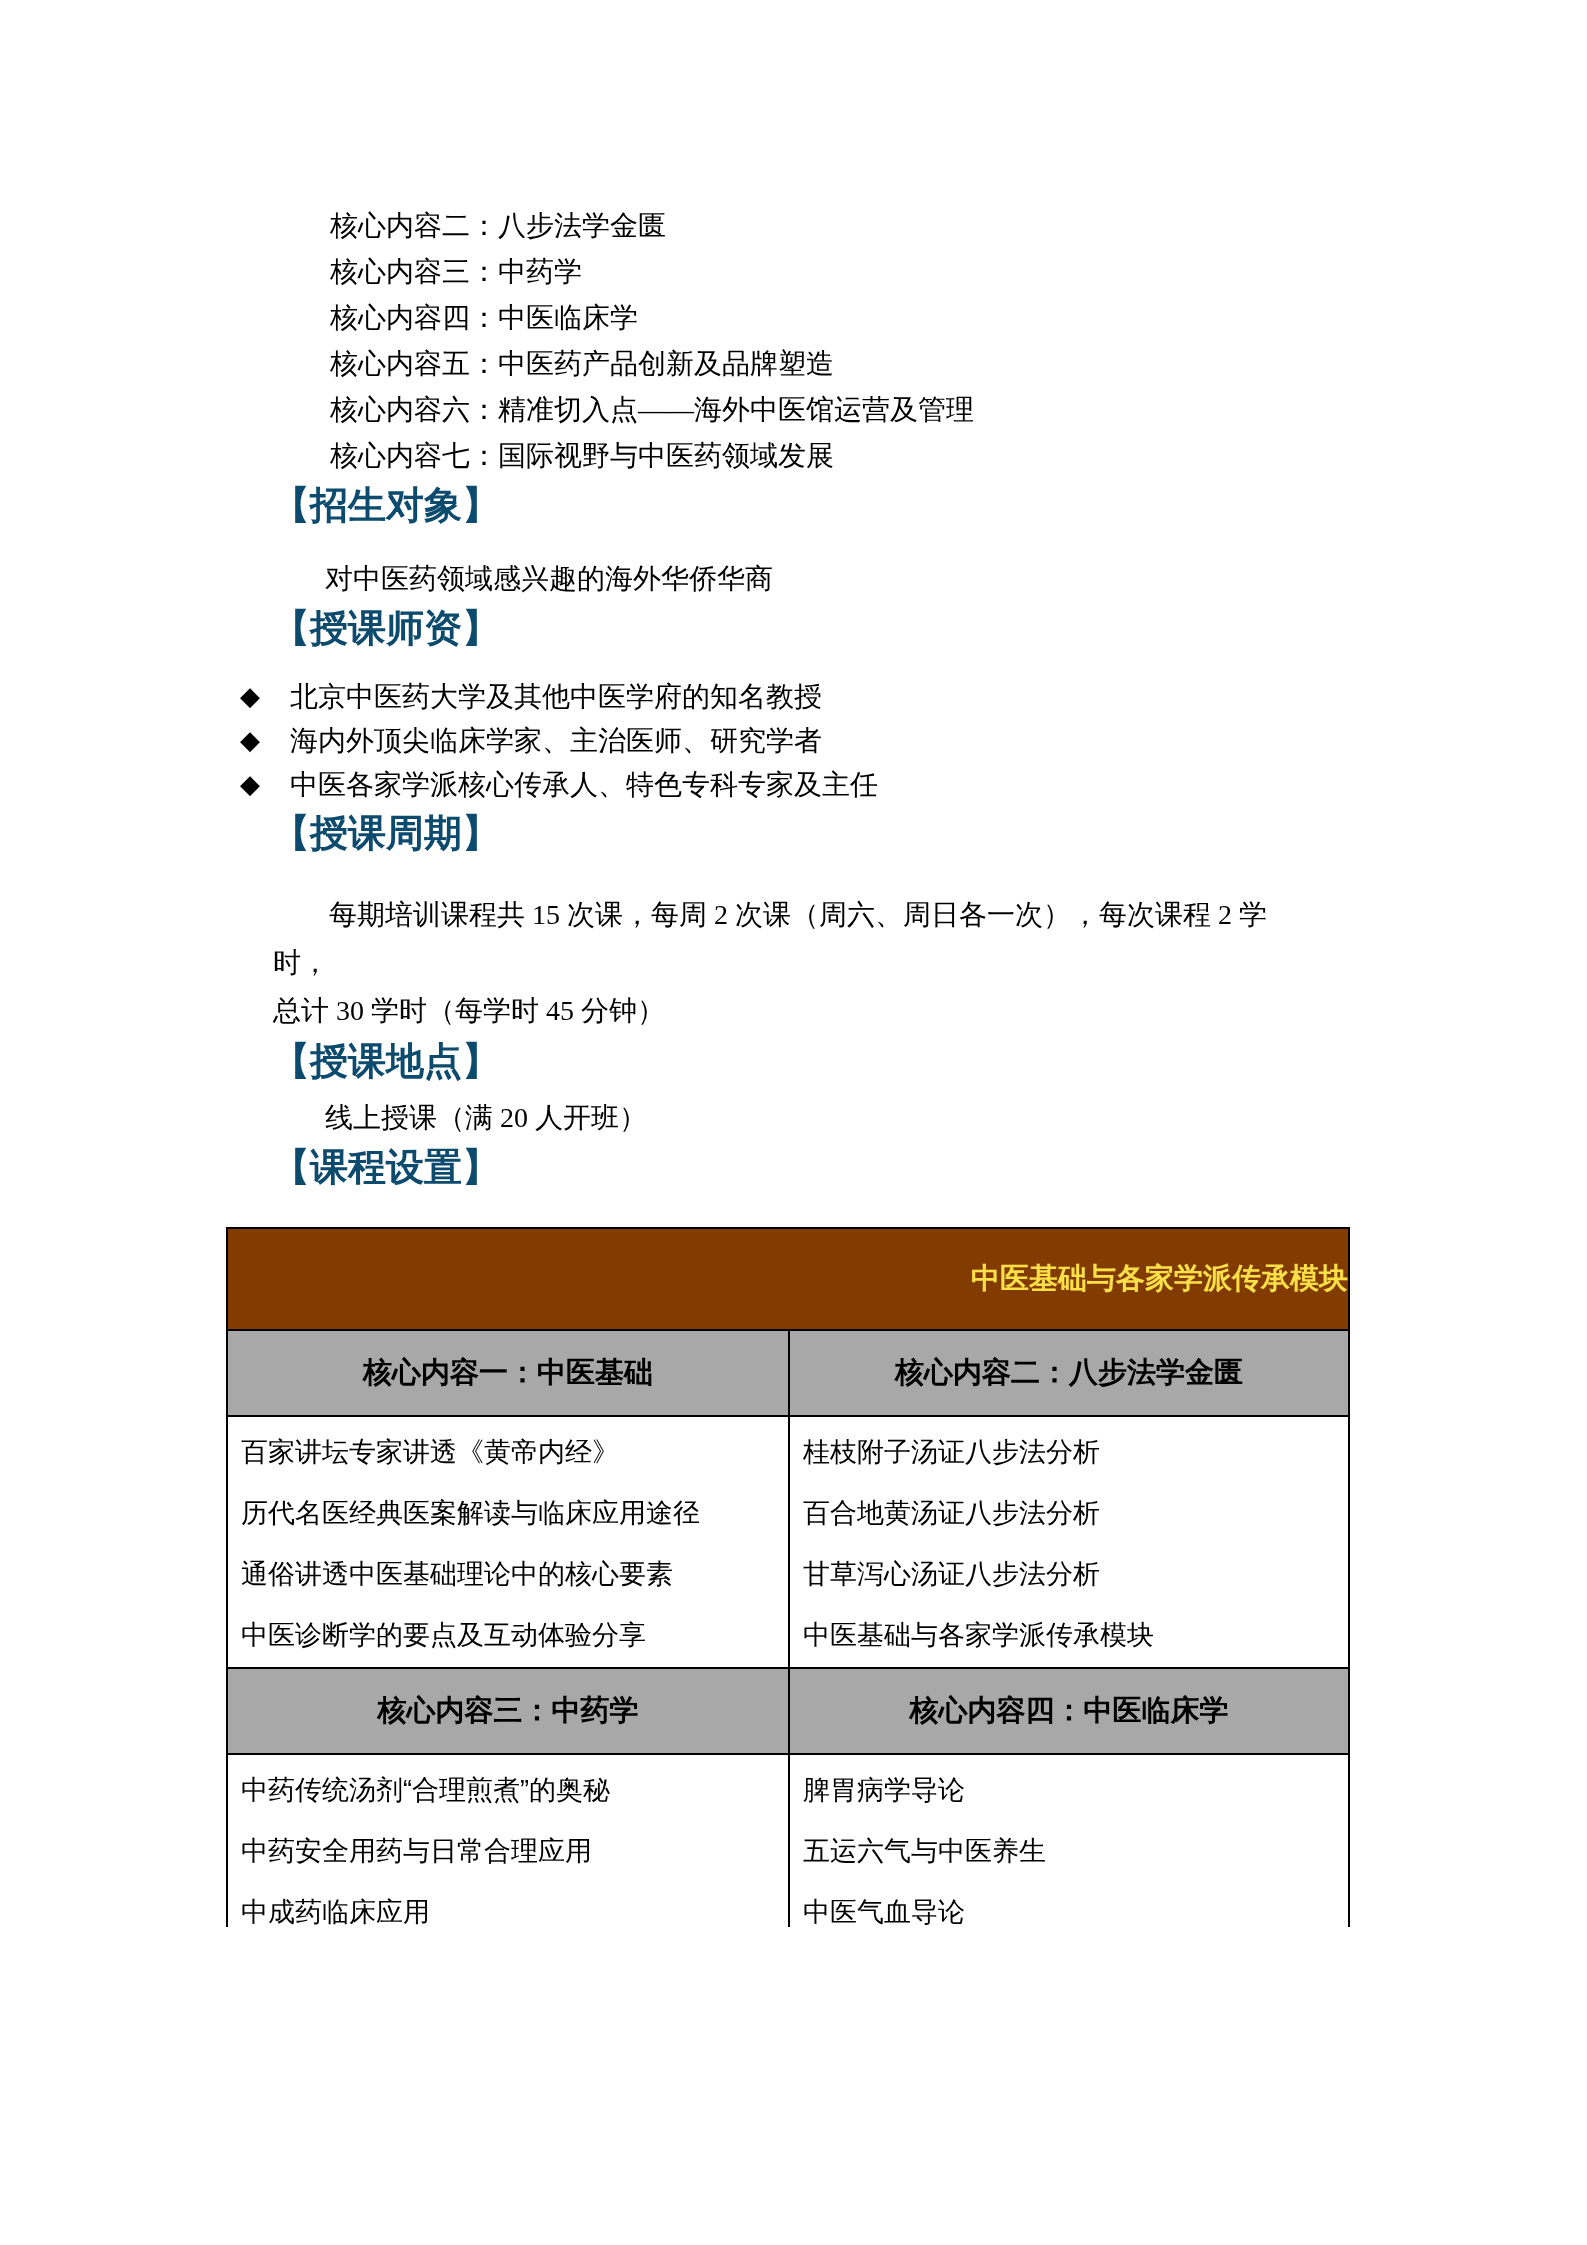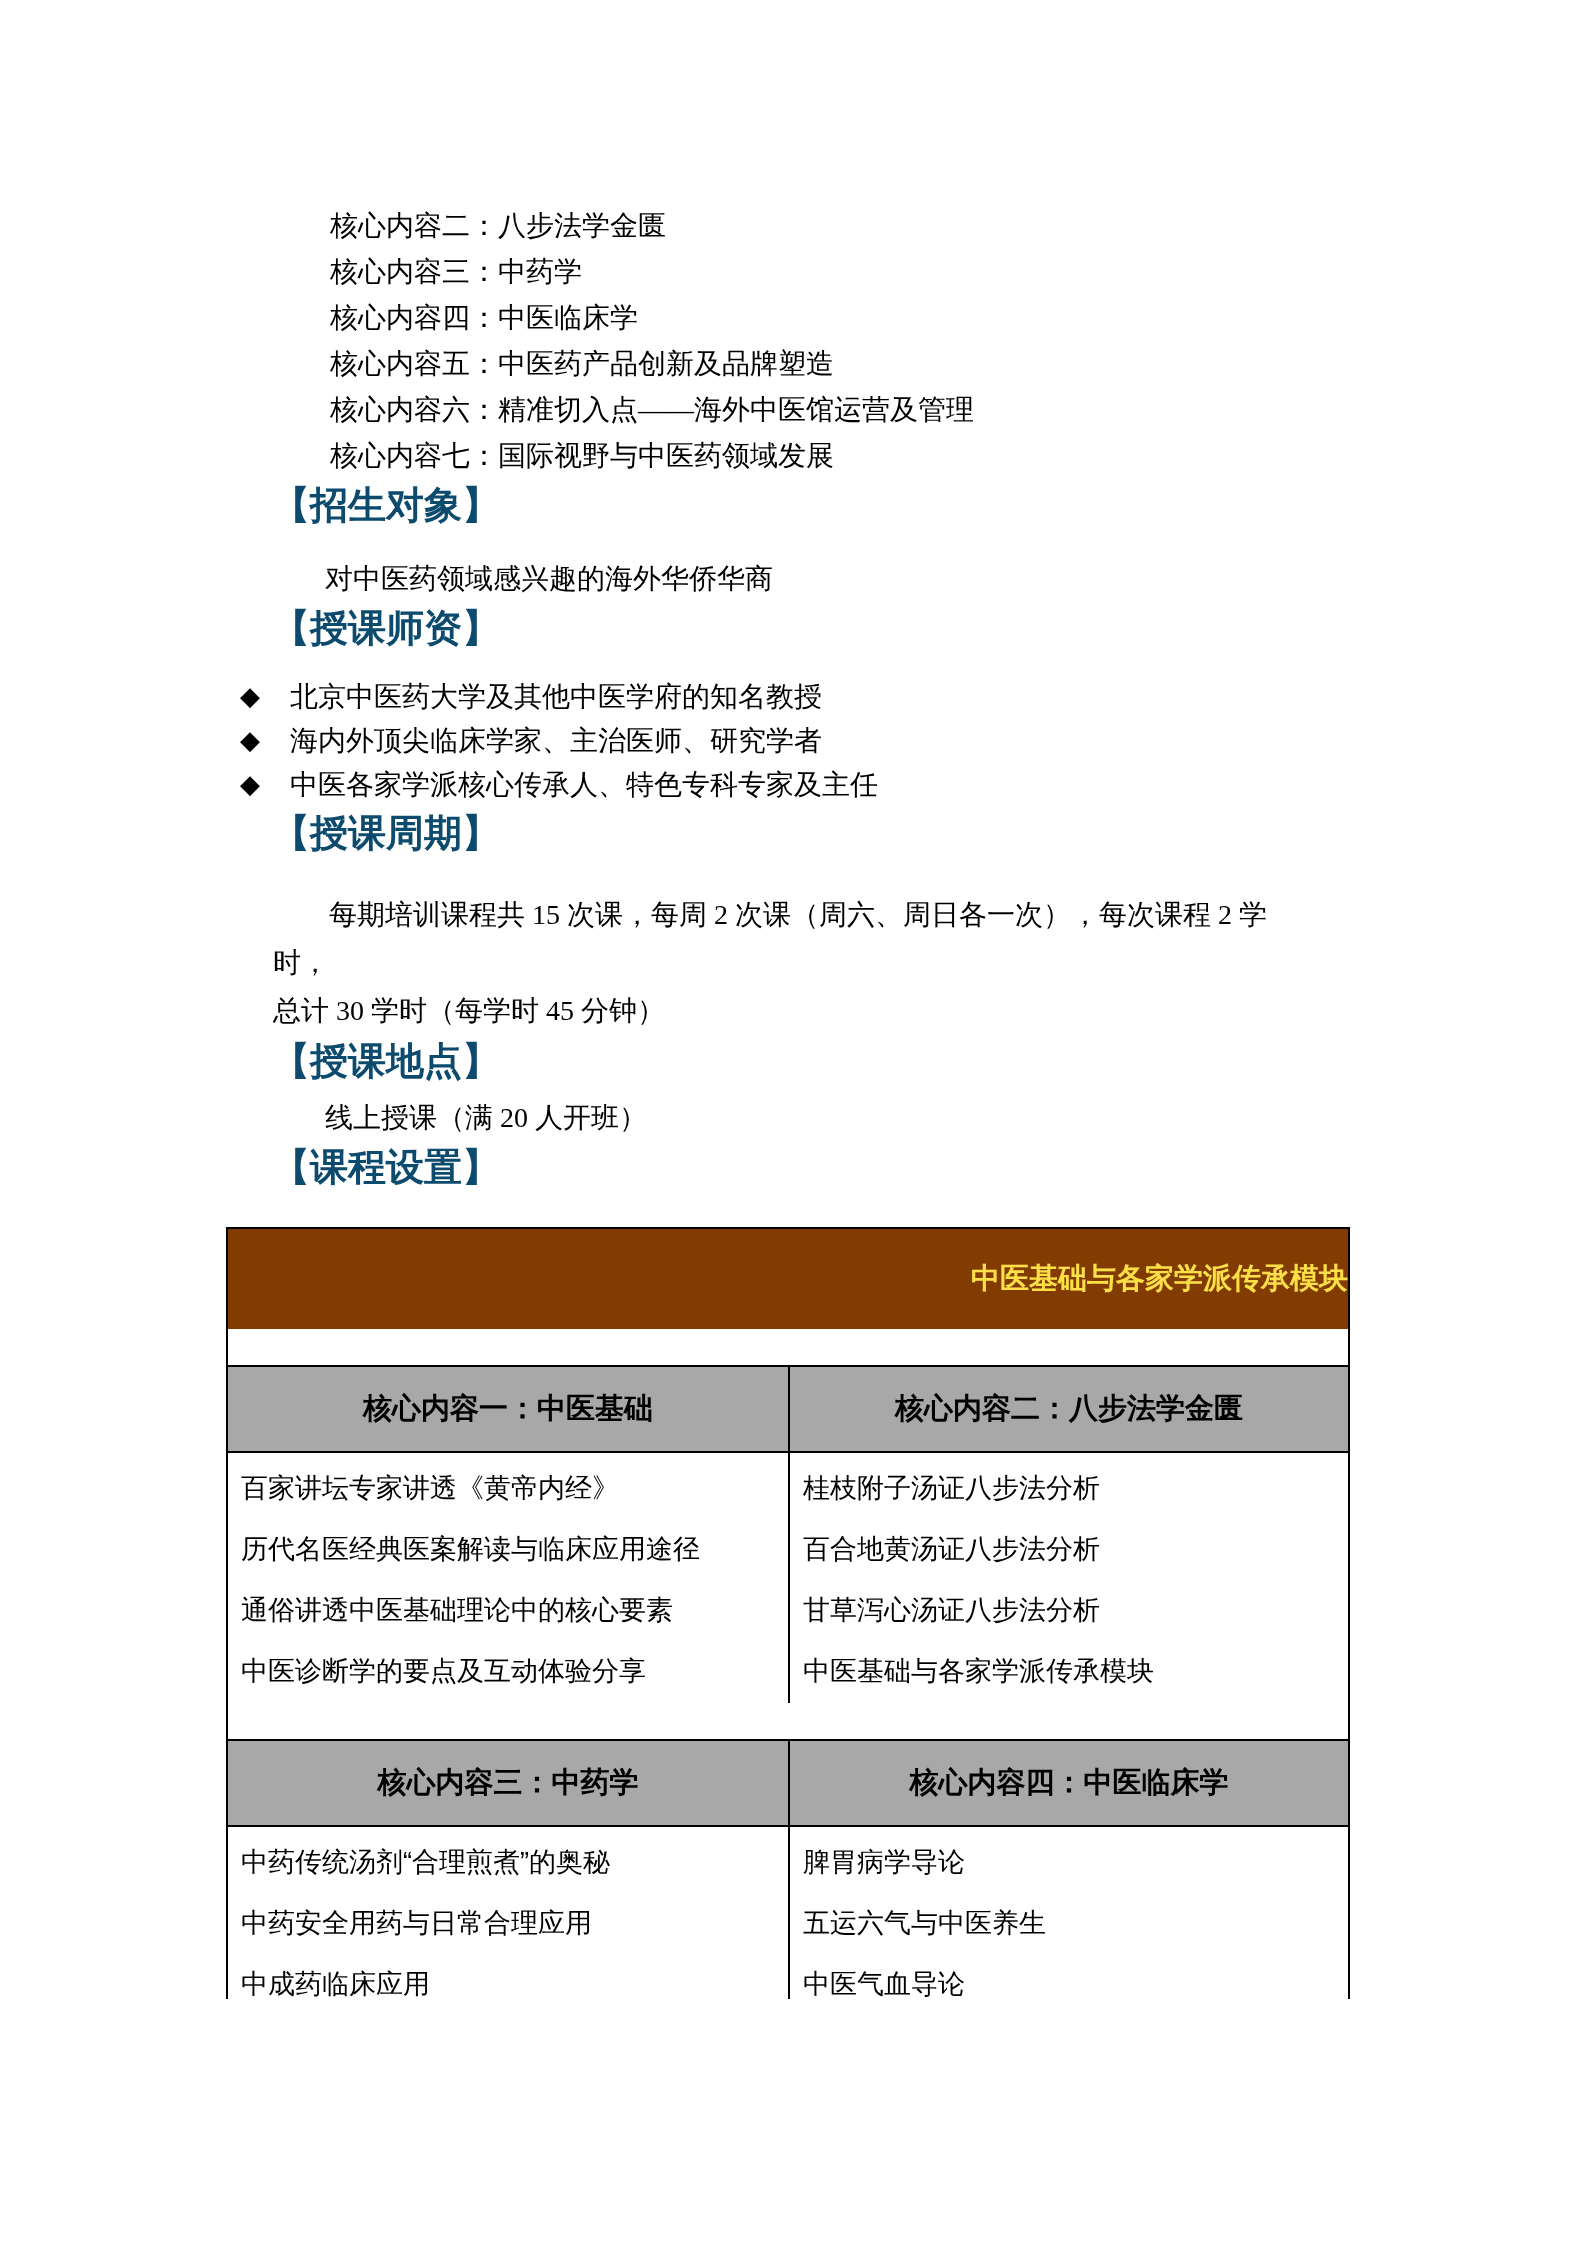--- a/index.html
+++ b/index.html
@@ -48,21 +48,21 @@
   }
   .trow { display:flex; }
   .trow + .trow { border-top:2px solid #000; }
   .module-row {
     height:100px;
     background:#823B00;
     align-items:center; justify-content:flex-end;
     font-family:"Liberation Serif","DejaVu Serif",serif;
     font-weight:bold; font-size:29px; color:#fde047;
   }
-  .head-row { height:84px; background:#A8A8A8; font-weight:bold; font-size:29px;margin-top:36px; }
+  .head-row { height:84px; background:#A8A8A8; font-weight:bold; font-size:29px; }
   .head-row .cell { display:flex; align-items:center; justify-content:center; }
   .cell { width:50%; box-sizing:border-box; }
   .cell + .cell { border-left:2px solid #000; }
   .body-row .cell { padding:5px 10px 12px 13px; }
   .body-row p { margin:0; font-size:27px; line-height:61px; white-space:nowrap; overflow:hidden; }
   .body-row1 { height:250px; }
   .body-row2 { height:172px; overflow:hidden; }
 </style>
 </head>
 <body>

